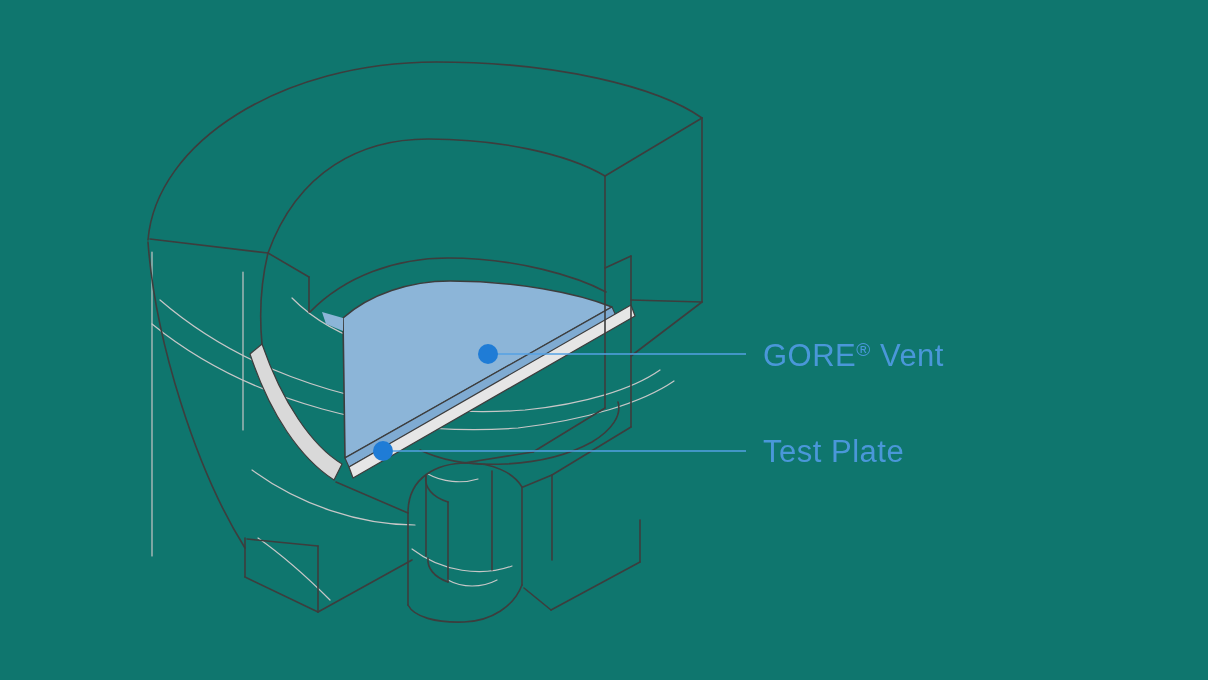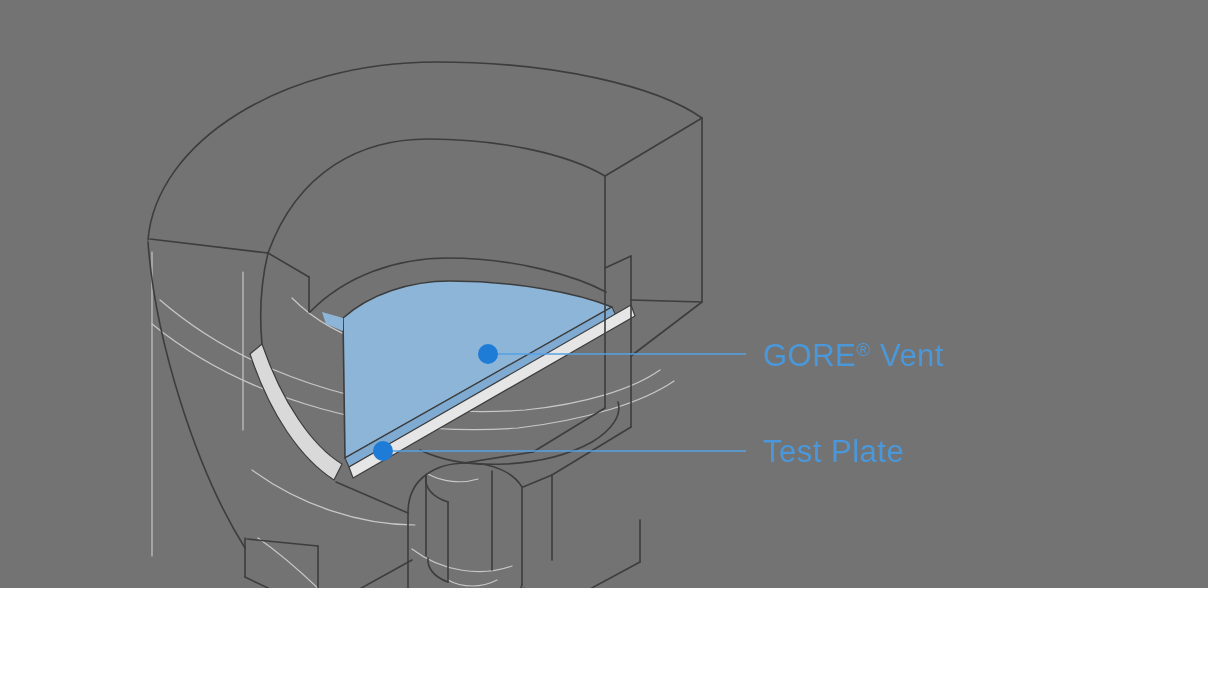--- a/index.html
+++ b/index.html
@@ -1,16 +1,16 @@
 <!DOCTYPE html>
 <html><head>
 <meta charset="utf-8">
 <style>
   html,body{margin:0;padding:0;background:#ffffff;}
-  .canvas{position:relative;width:1208px;height:588px;background:#737373;overflow:hidden;
+  .canvas{position:relative;width:1208px;height:680px;background:#0f766e;overflow:hidden;
           font-family:"Liberation Sans","DejaVu Sans",sans-serif;}
   svg{display:block;}
   .callout-text{font-family:"Liberation Sans","DejaVu Sans",sans-serif;
                 font-size:31px;letter-spacing:0.5px;}
   .dark{fill:none;stroke-width:1.6;stroke-linecap:round;stroke-linejoin:round;}
   .light{fill:none;stroke-width:1.2;stroke-linecap:round;stroke-linejoin:round;}
 </style>
 </head>
 <body>
 

